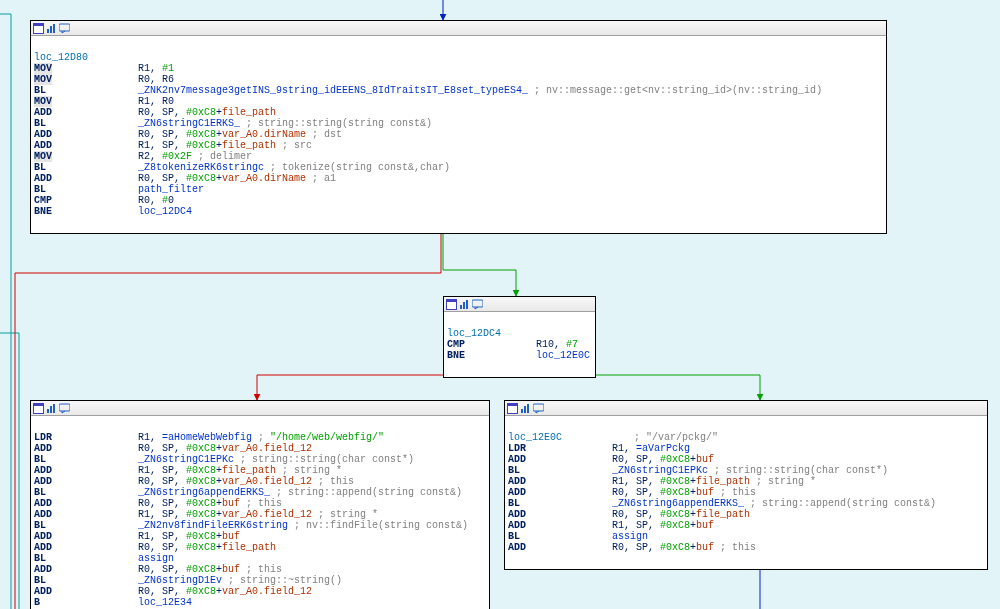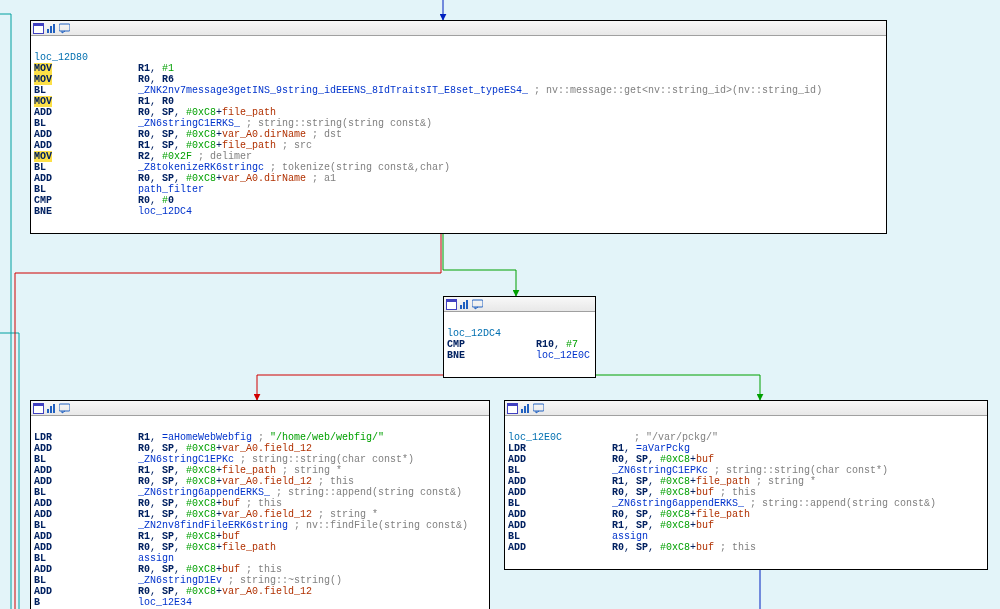--- a/index.html
+++ b/index.html
@@ -38,29 +38,29 @@
     width: 11px; height: 11px;
     display: inline-block;
   }
   .nbody { padding: 16px 3px; white-space: pre; }
   table.asm { border-collapse: collapse; }
   table.asm td { padding: 0 2px 0 0; vertical-align: top; white-space: pre; }
   td.mn { width: 102px; }
   td.op { }
   .c-label   { color: #006fb0; }
   .c-mn      { color: #002060; font-weight: bold; }
-  .c-reg     { color: #002060; font-weight: bold; }
+  .c-reg     { color: #002060; font-weight: normal; }
   .c-immhl   { color: #00a000; }
   .c-sym     { color: #0033cc; }
   .c-cmt     { color: #808080; }
   .c-hex     { color: #00a000; }
   .c-str     { color: #00a000; }
   .c-field   { color: #b03000; }
   .c-punct   { color: #002060; }
-  .hl-yellow { background: #fde047; }
+  .hl-yellow { background: #e5e5e5; }
 </style>
 </head>
 <body>
 
 <svg class="edges">
   <defs>
     <marker id="ar-g" viewBox="0 0 10 10" refX="9" refY="5" markerWidth="7" markerHeight="7" orient="auto">
         <path d="M0,0 L10,5 L0,10 z" fill="#00a000"></path>
       </marker>
     <marker id="ar-r" viewBox="0 0 10 10" refX="9" refY="5" markerWidth="7" markerHeight="7" orient="auto">

